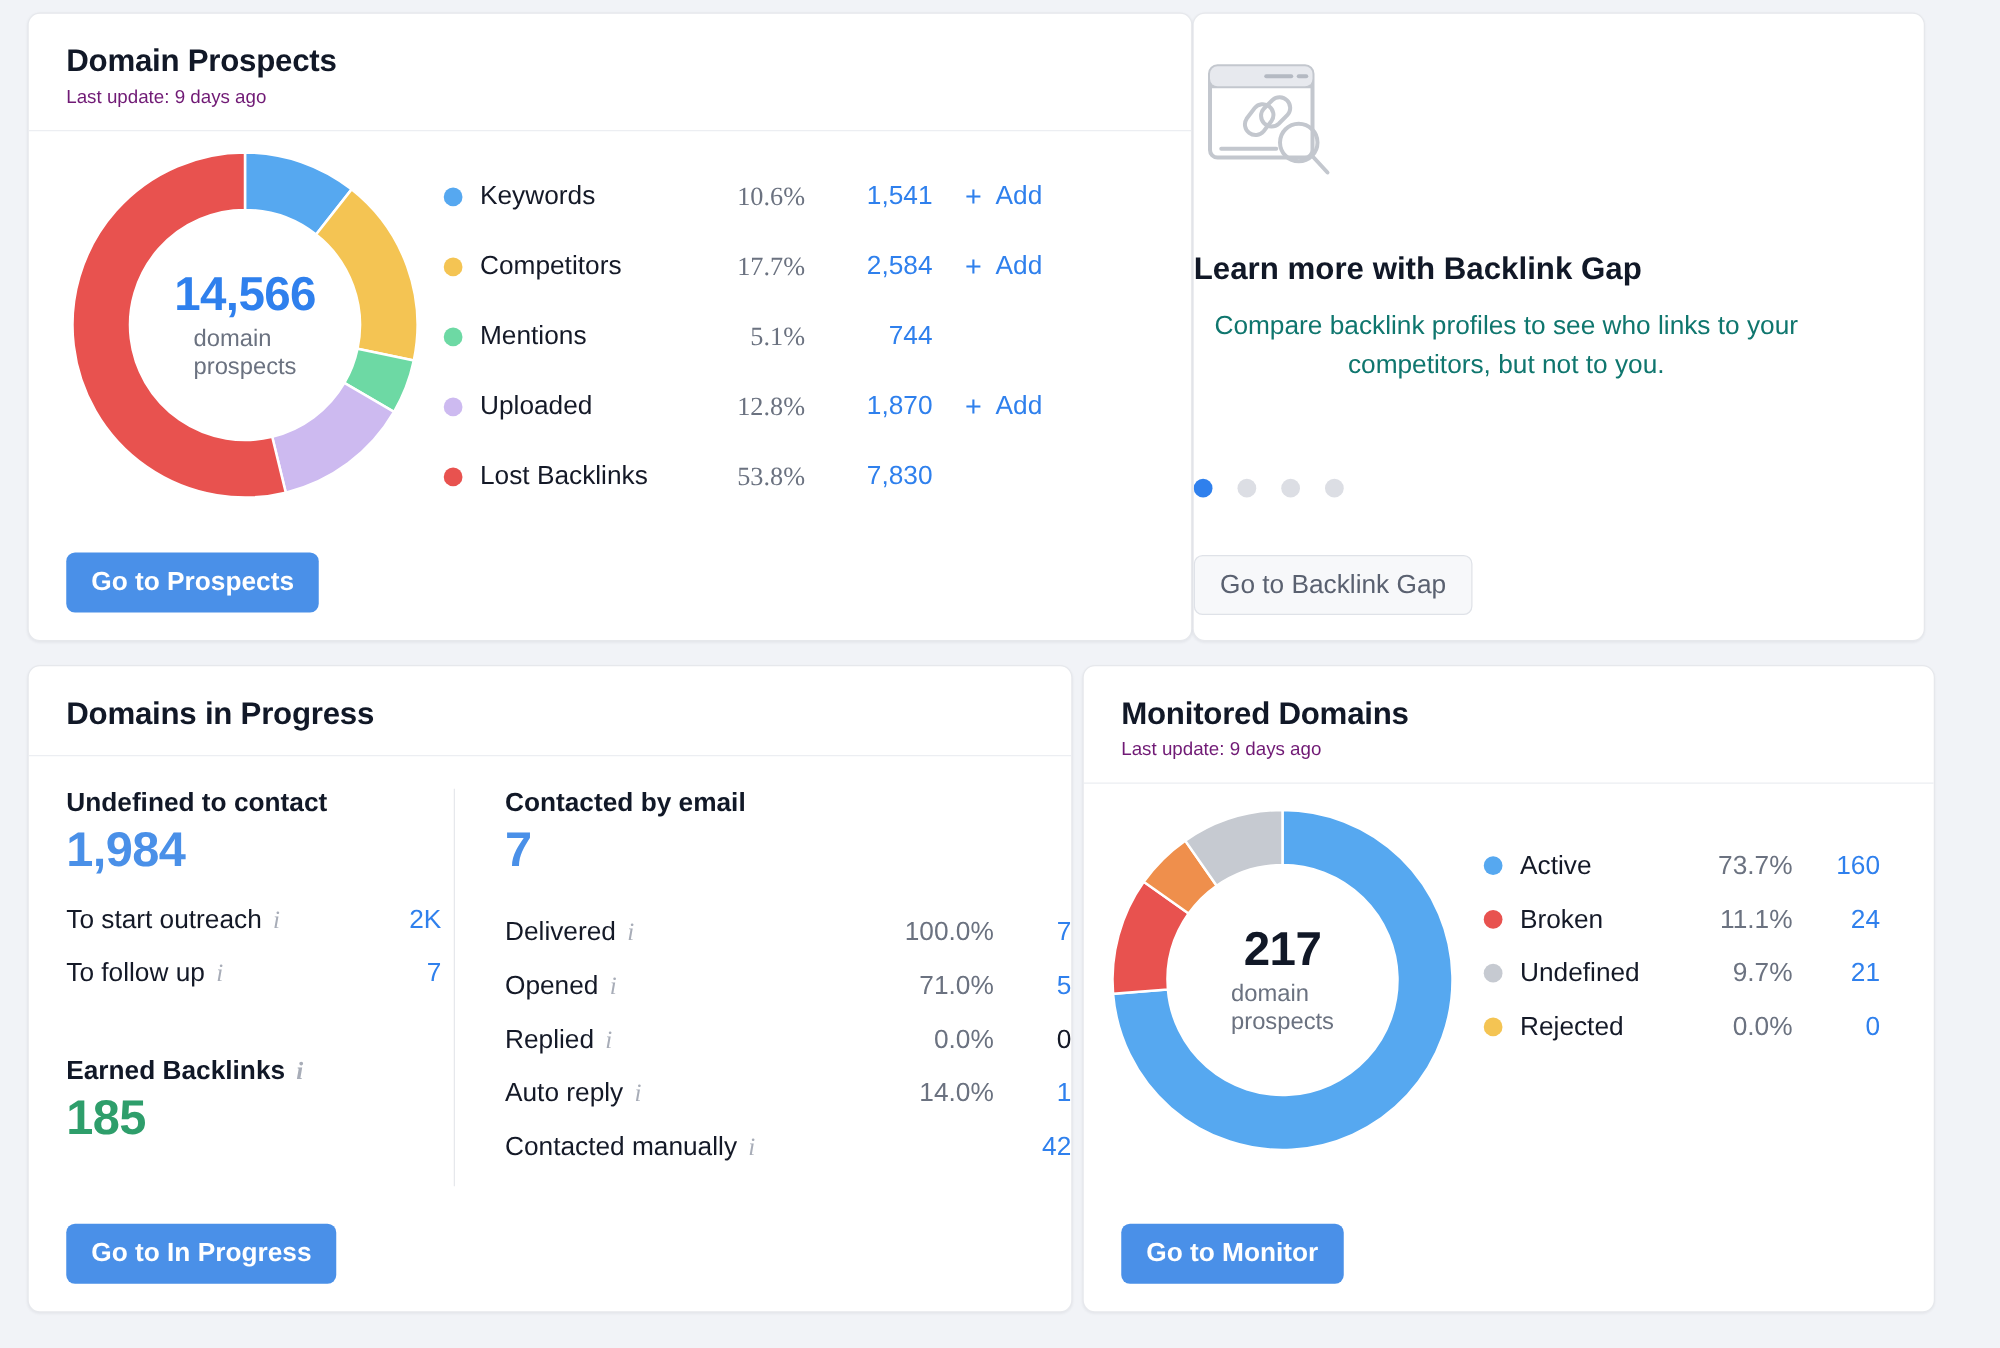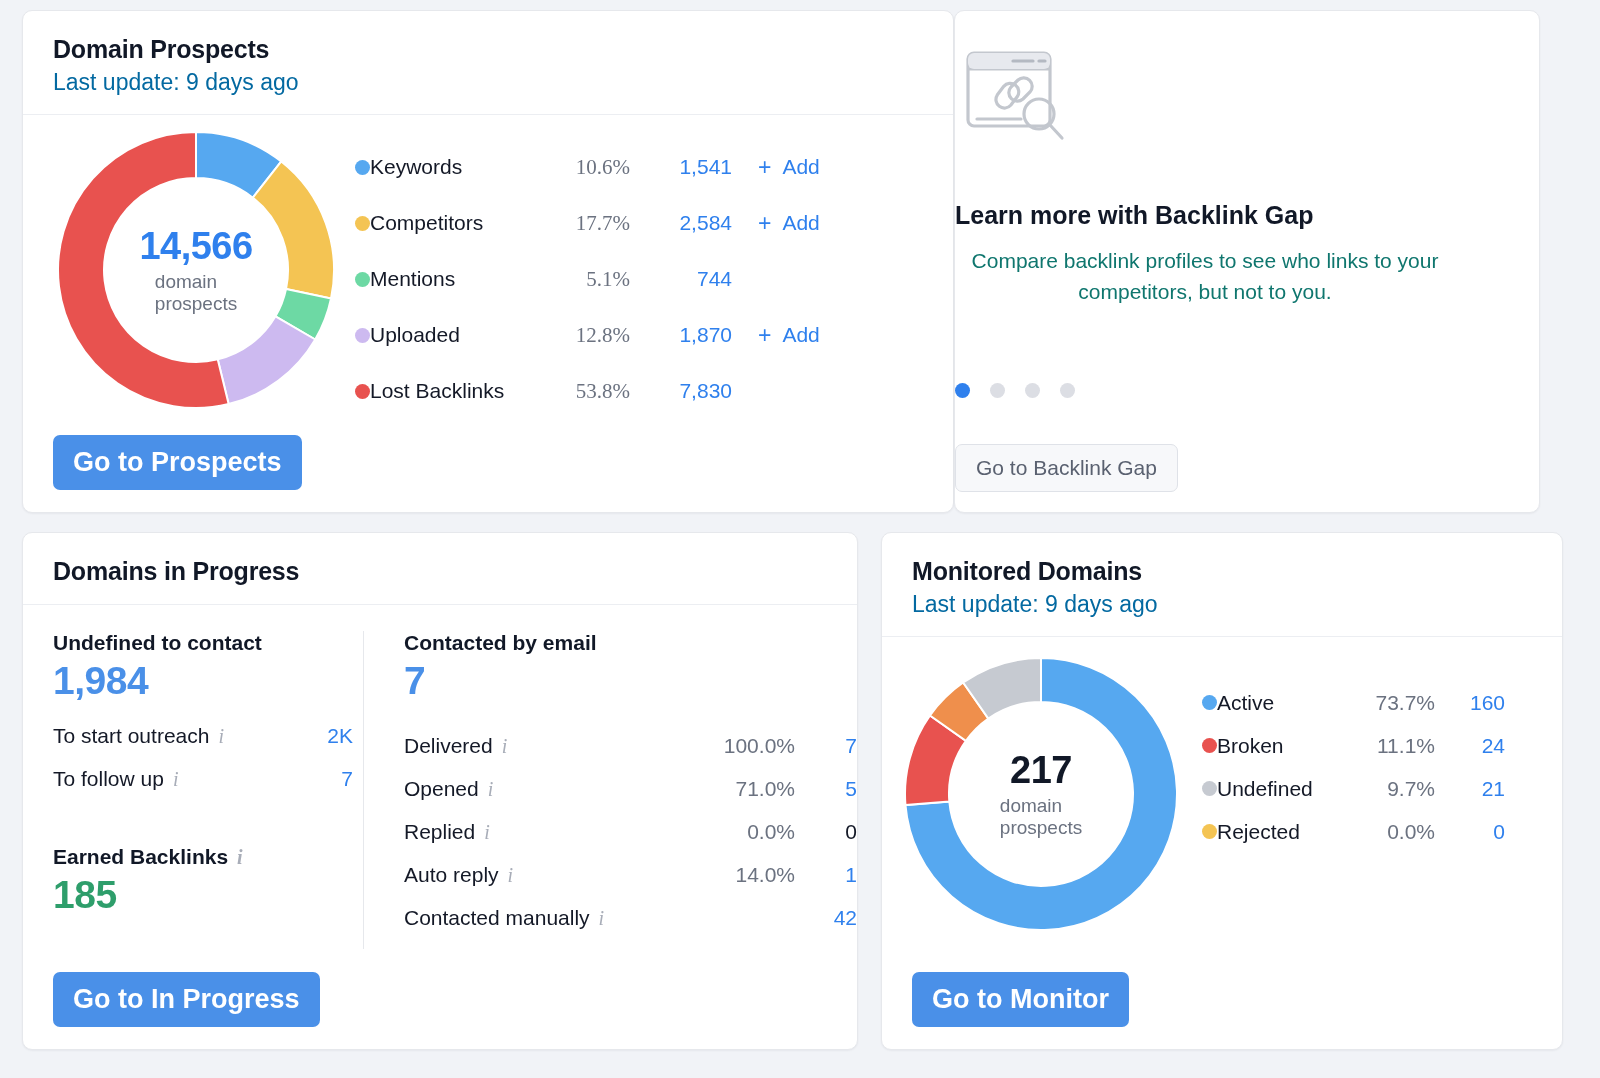--- a/index.html
+++ b/index.html
@@ -8,40 +8,40 @@
     background: #f1f3f7;
     font-family: "Liberation Sans", sans-serif;
     -webkit-font-smoothing: antialiased;
   }
   .page {
     position: relative;
     width: 1600px; height: 1078px;
     padding: 10px 22px 14px 22px;
   }
   .grid-top { display: flex; height: 503px; }
-  .grid-bottom { display: flex; gap: 23px; height: 518px; margin-top: 19px; }
+  .grid-bottom { display: flex; gap: 8px; height: 518px; margin-top: 19px; }
 
   .card {
     background: #fff;
     border: 1px solid #e6e8ec;
     border-radius: 10px;
     box-shadow: 0 1px 2px rgba(16,24,40,0.05);
     overflow: hidden;
     position: relative;
   }
   .card-header {
     padding: 24px 30px 18px 30px;
     border-bottom: 1px solid #eceef2;
   }
   .card-title {
     font-size: 25px; font-weight: bold; color: #111827;
     letter-spacing: -0.2px;
   }
   .card-sub {
-    font-size: 23px; color: #0369a1; margin-top: 5px;
+    font-size: 15px; color: #701a75; margin-top: 5px;
   }
 
   
   #card-prospects { width: 932px; }
   .prospects-body { display: flex; padding: 14px 0 0 0; }
   .donut-wrap { position: relative; width: 300px; height: 290px; margin-left: 32px; }
   .donut { width: 282px; height: 282px; position: relative; }
   .donut svg { display: block; }
   .donut-center {
     position: absolute; left: 0; top: 0; width: 282px; height: 282px;
@@ -53,39 +53,39 @@
   .donut-num.dark { color: #111827; }
   .donut-lbl { font-size: 19px; color: #6b7280; line-height: 1.18; text-align: left; margin-top: 3px; }
 
   .legend { margin-top: 10px; flex: 1; }
   .legend-row {
     display: flex; align-items: center;
     height: 56px;
     font-size: 21px;
   }
   .dot { width: 15px; height: 15px; border-radius: 50%; flex: 0 0 auto; }
-  .lg-label { color: #141927; }
+  .lg-label { margin-left: 14px; color: #141927; }
   .lg-pct { color: #6b7280; text-align: right; }
   .lg-val { color: #2f80ed; text-align: right; }
   .lg-add {
     color: #2f80ed; display: flex; align-items: center; gap: 11px;
     cursor: pointer;
   }
   .plus { font-size: 23px; line-height: 1; }
 
   
   #legend-prospects .lg-label { width: 176px; }
   #legend-prospects .lg-pct   { width: 84px; font-family: Liberation Serif, serif; }
   #legend-prospects .lg-val   { width: 90px; margin-left: 12px; }
   #legend-prospects .lg-add   { width: 110px; margin-left: 26px; }
 
   .btn-primary {
     display: inline-block;
     background: #4a90e8; color: #fff;
-    font-size: 27px; font-weight: bold;
+    font-size: 21px; font-weight: bold;
     border: none; border-radius: 7px;
     padding: 12px 20px;
     cursor: pointer;
   }
   .btn-secondary {
     display: inline-block;
     background: #f7f8fa; color: #5a6170;
     font-size: 21px;
     border: 1px solid #dfe2e8; border-radius: 7px;
     padding: 11px 20px;

